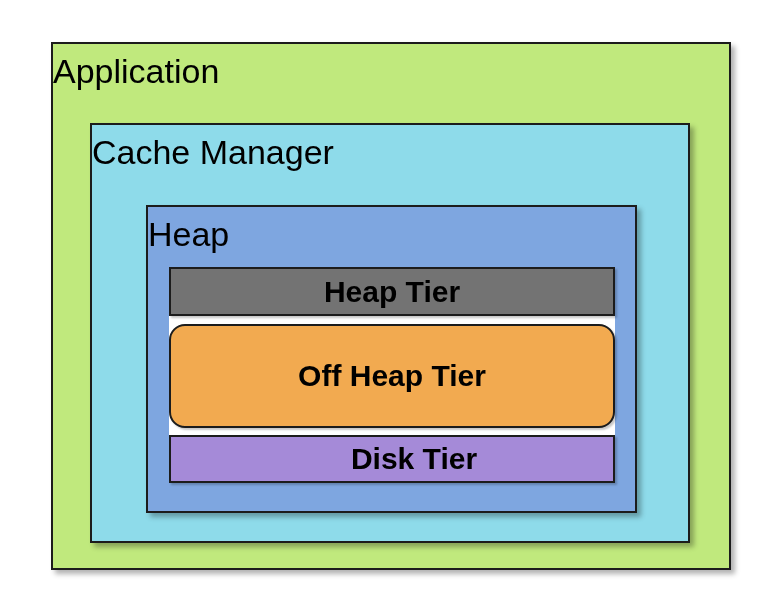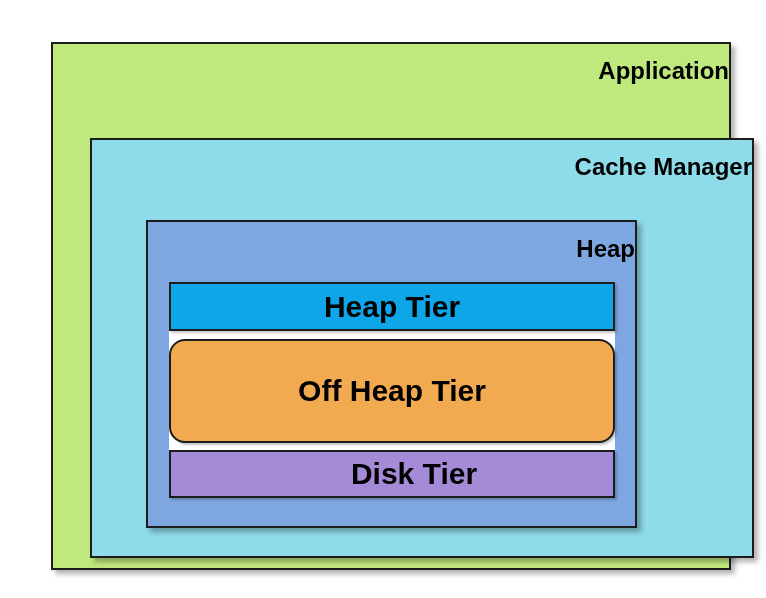--- a/index.html
+++ b/index.html
@@ -12,31 +12,31 @@
     font-family: "Liberation Sans", sans-serif;
     color: #000000;
   }
   .box {
     position: absolute;
     box-sizing: border-box;
     border: 2px solid #1c1c1c;
     box-shadow: 4px 4px 5px rgba(0,0,0,0.30);
   }
   .box-title {
-    font-size: 24px;
-    font-weight: bold;
+    font-size: 34px;
+    font-weight: normal;
     line-height: 30px;
-    text-align: right;
+    text-align: left;
     padding-top: 12px;
     color: #000000;
     white-space: nowrap;
   }
   
   .app-box   { left: 51px;  top: 42px;  width: 680px; height: 528px; }
-  .cm-box    { left: 37px;  top: 94px;  width: 664px; height: 420px; }
+  .cm-box    { left: 37px;  top: 79px;  width: 600px; height: 420px; }
   .cache-box { left: 54px;  top: 80px;  width: 491px; height: 308px; }
   .tier-stack {
     position: absolute;
     left: 21px; top: 60px;
     width: 446px; height: 216px;
     background: #ffffff;
     display: flex;
     flex-direction: column;
     justify-content: space-between;
     box-shadow: none;
@@ -67,21 +67,21 @@
     <div class="box-title">Application</div>
 
     <div class="box cm-box" style="background-color: rgb(142, 219, 234);">
       <div class="box-title">Cache Manager</div>
 
       <div class="box cache-box" style="background-color: rgb(126, 166, 224);">
         <div class="box-title">Heap</div>
 
         <div class="tier-stack" style="background-color: rgb(255, 255, 255);">
 
-          <div class="tier tier-heap" style="background-color: #0ea5e9;">
+          <div class="tier tier-heap" style="background-color: #737373;">
             <span>Heap Tier</span>
           </div>
 
           <div class="tier tier-off-heap" style="background-color: rgb(242, 170, 80); border-radius: 16px;">
             <span>Off Heap Tier</span>
           </div>
 
           <div class="tier tier-disk" style="background-color: rgb(165, 138, 216);">
             <span>Disk Tier</span>
           </div>

